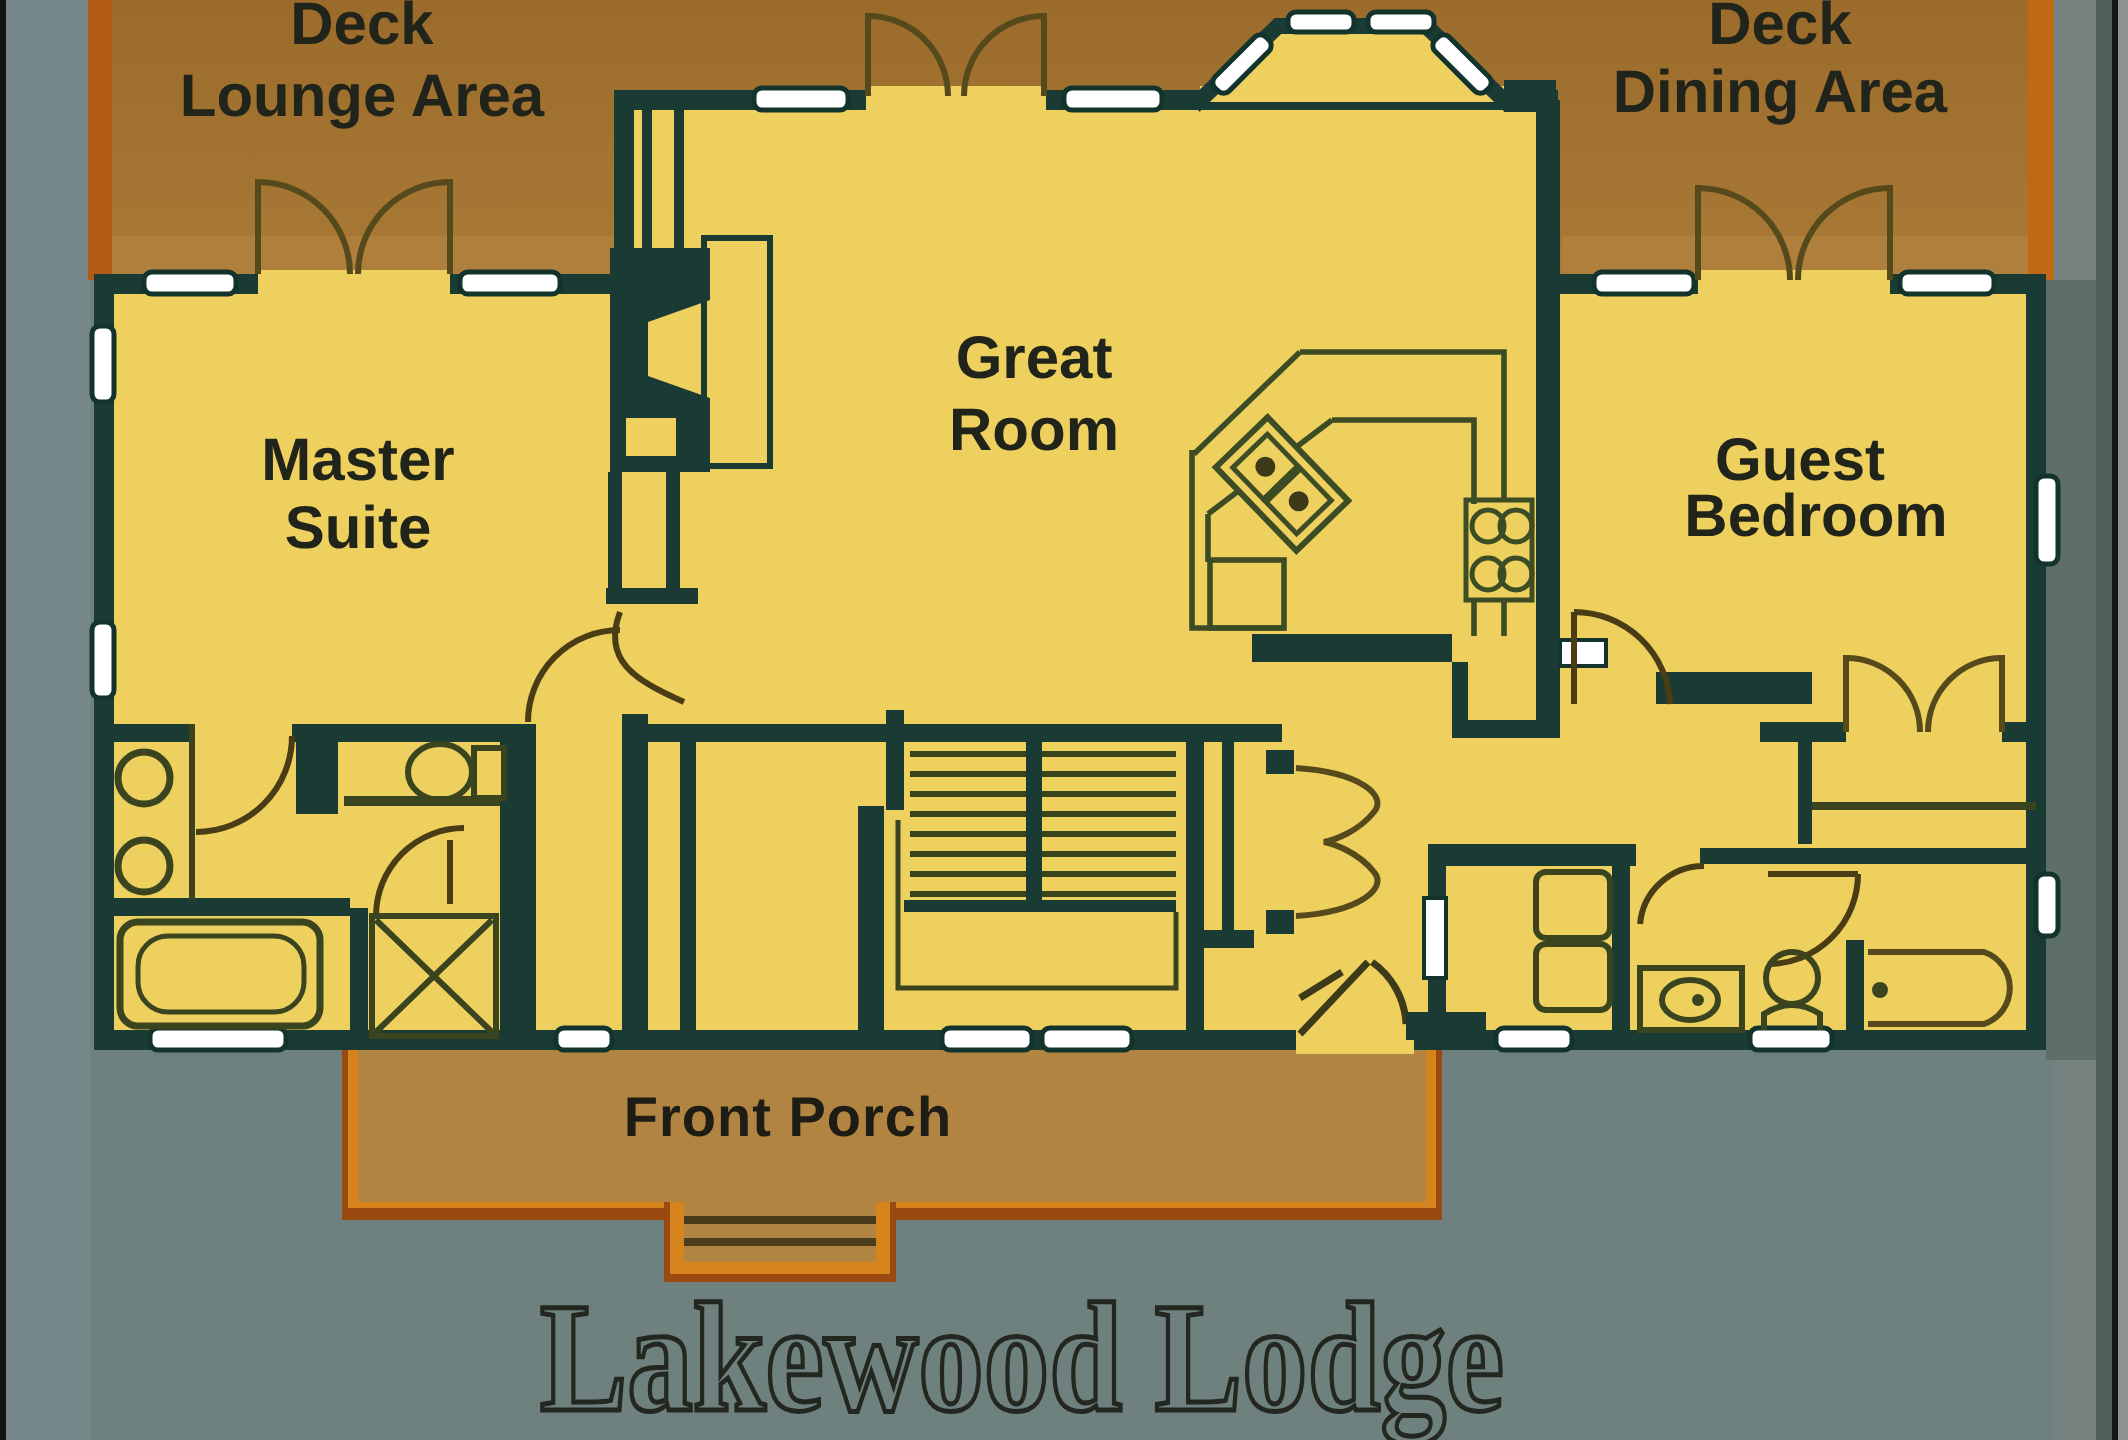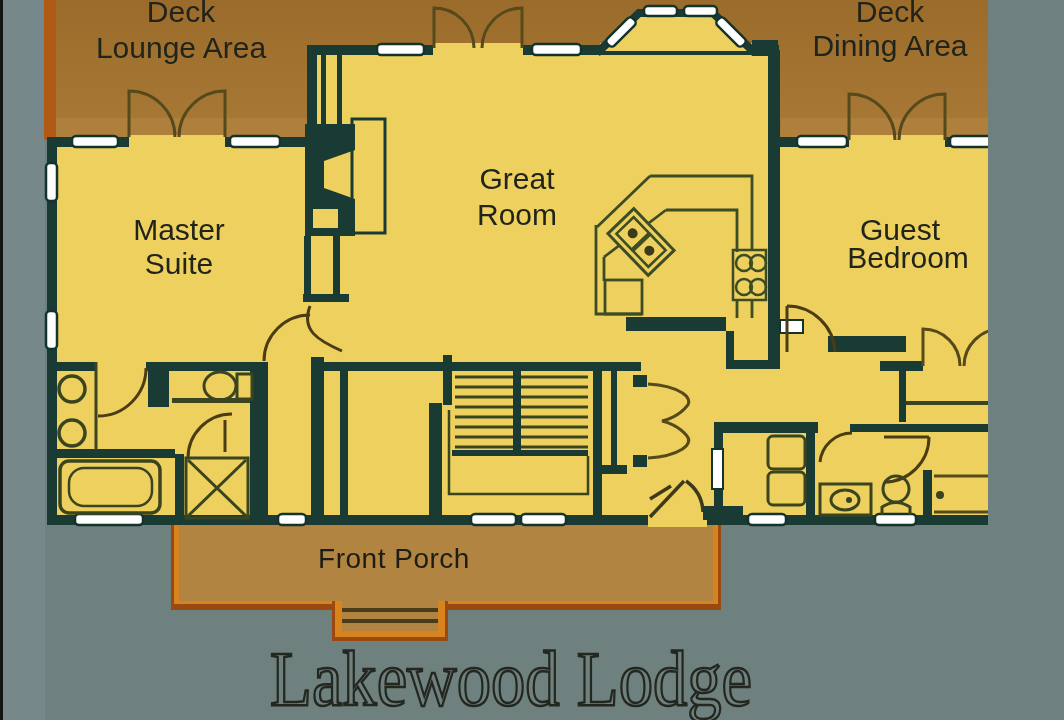--- a/index.html
+++ b/index.html
@@ -1,16 +1,16 @@
 <!DOCTYPE html>
 <html><head>
 <meta charset="utf-8">
 <style>
 html,body{margin:0;padding:0;background:#6e817e;}
-#wrap{width:988px;height:720px;position:relative;overflow:hidden;}
+#wrap{width:1064px;height:720px;position:relative;overflow:hidden;font-weight:bold;}
 text{font-family:"Liberation Sans",sans-serif;fill:#20241b;}
 .lab{font-size:30px;letter-spacing:0px;}
 .dek{font-size:30px;letter-spacing:0px;}
 </style>
 </head>
 <body>
 <div id="wrap">
 <svg width="1064" height="720" viewBox="0 0 1064 720" xmlns="http://www.w3.org/2000/svg">
 
 <rect x="0" y="0" width="1064" height="720" fill="#6e817e"></rect>

